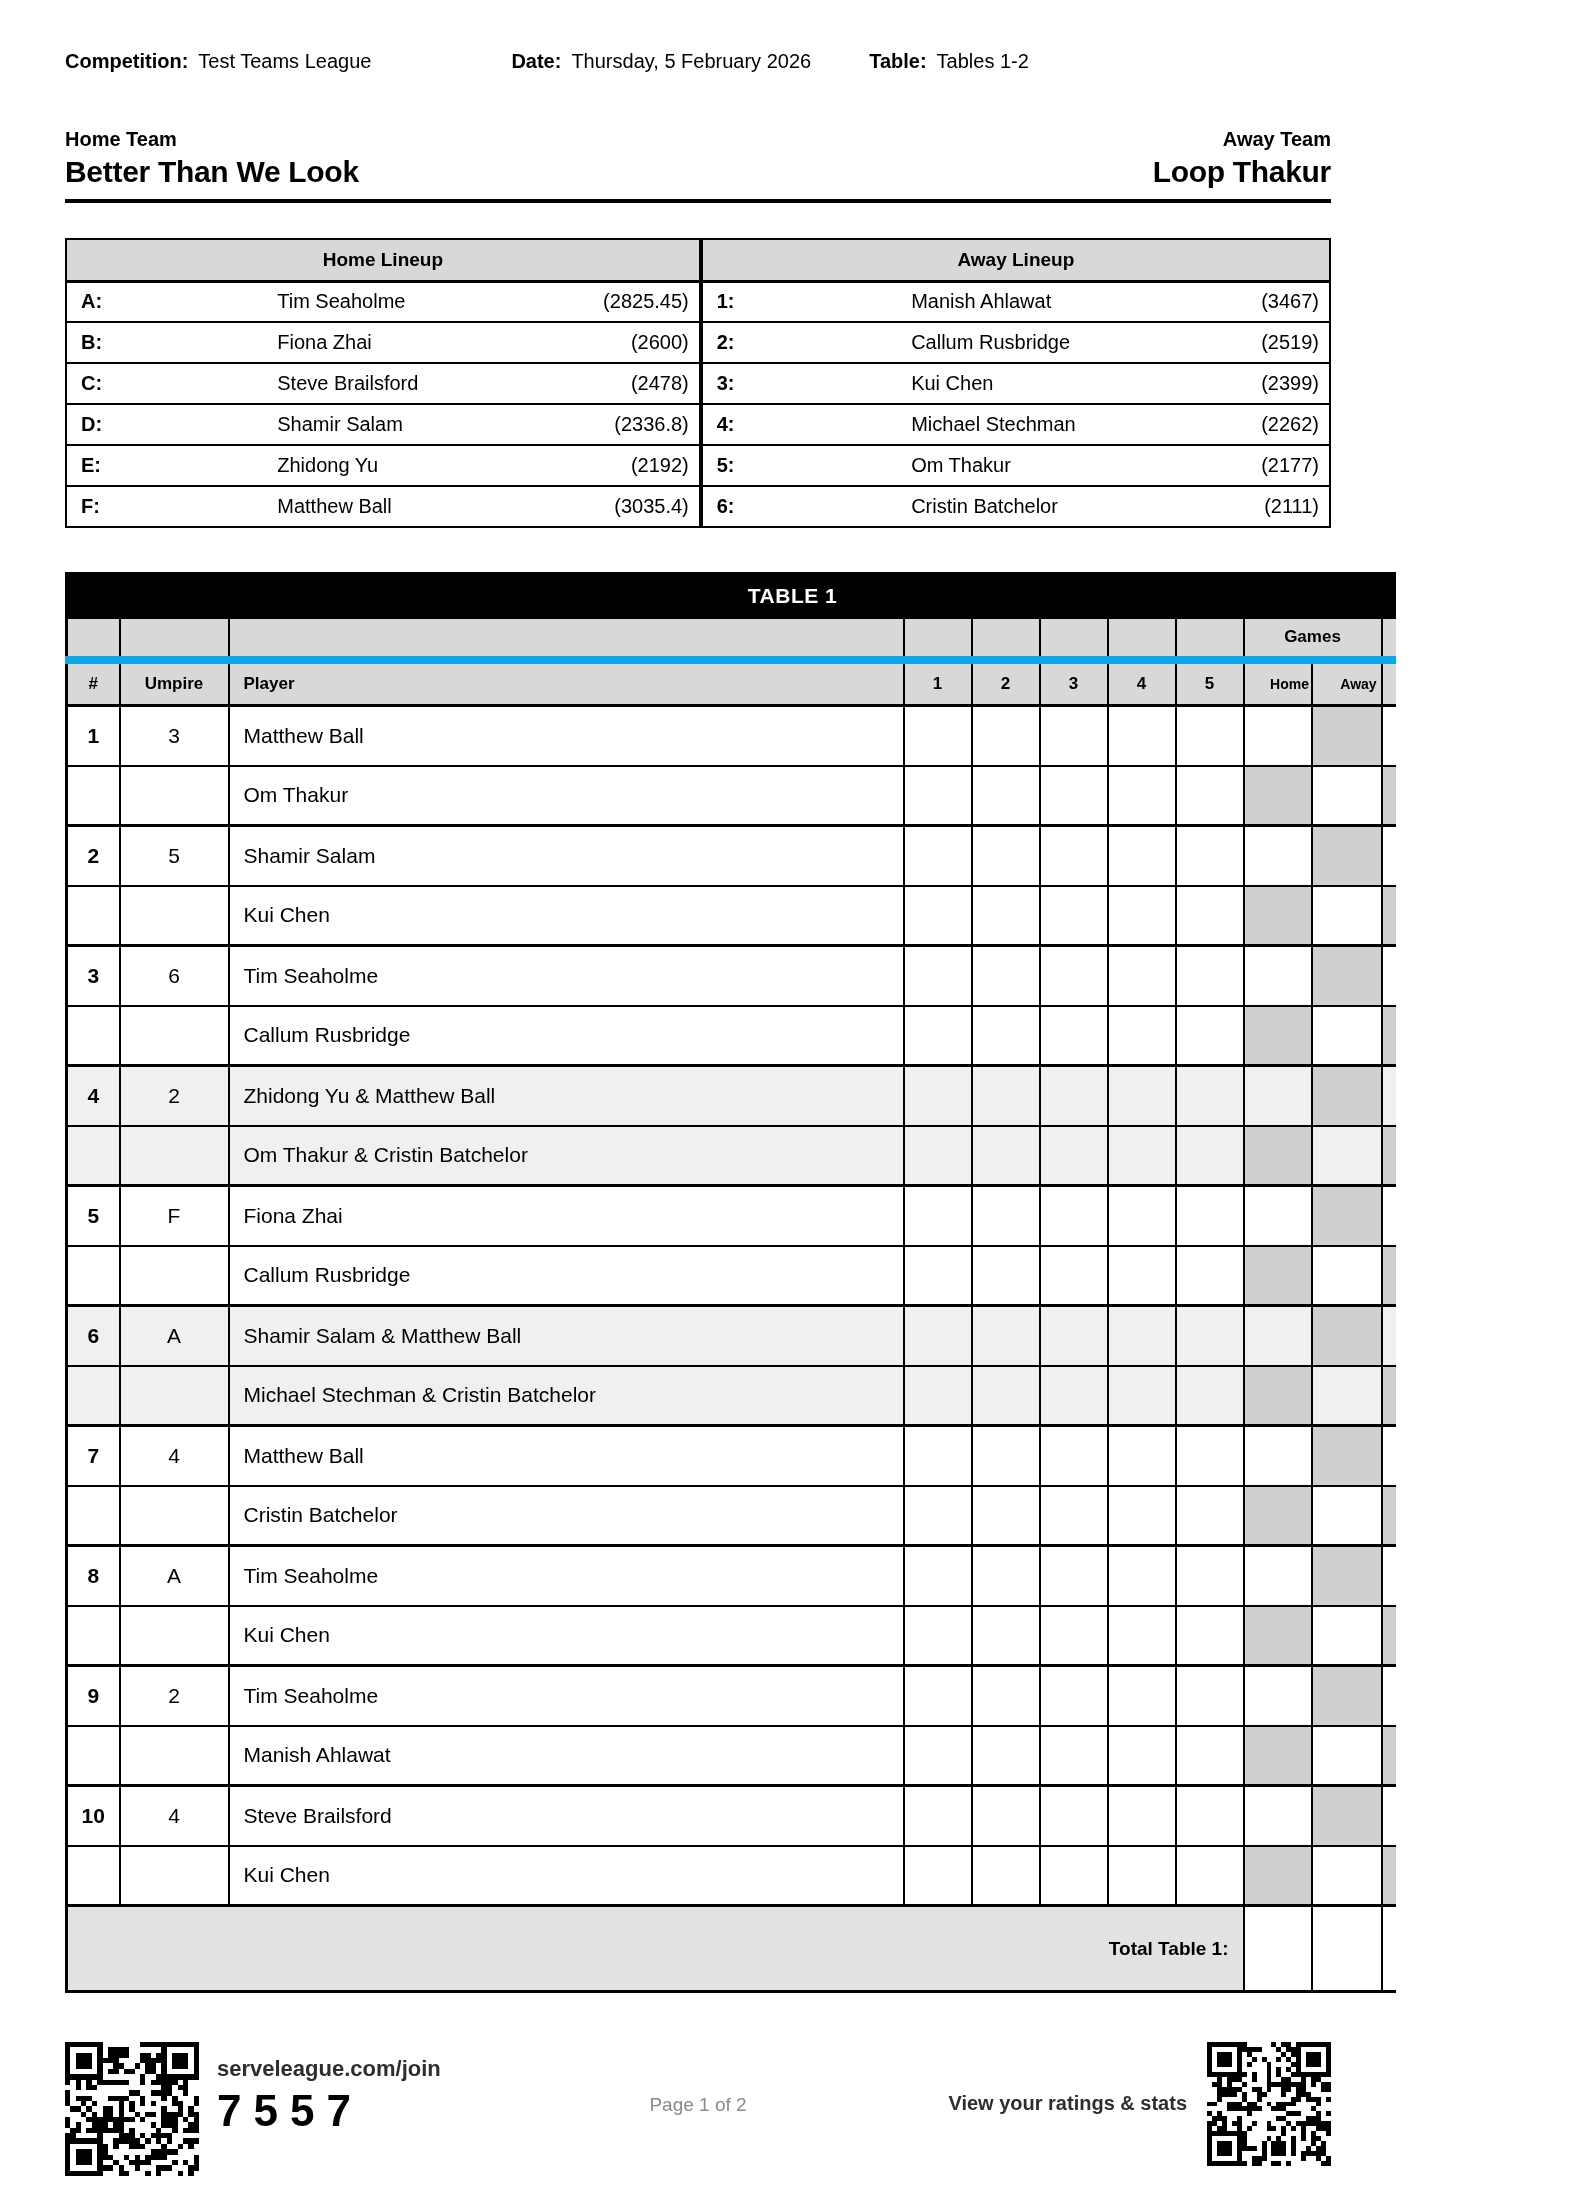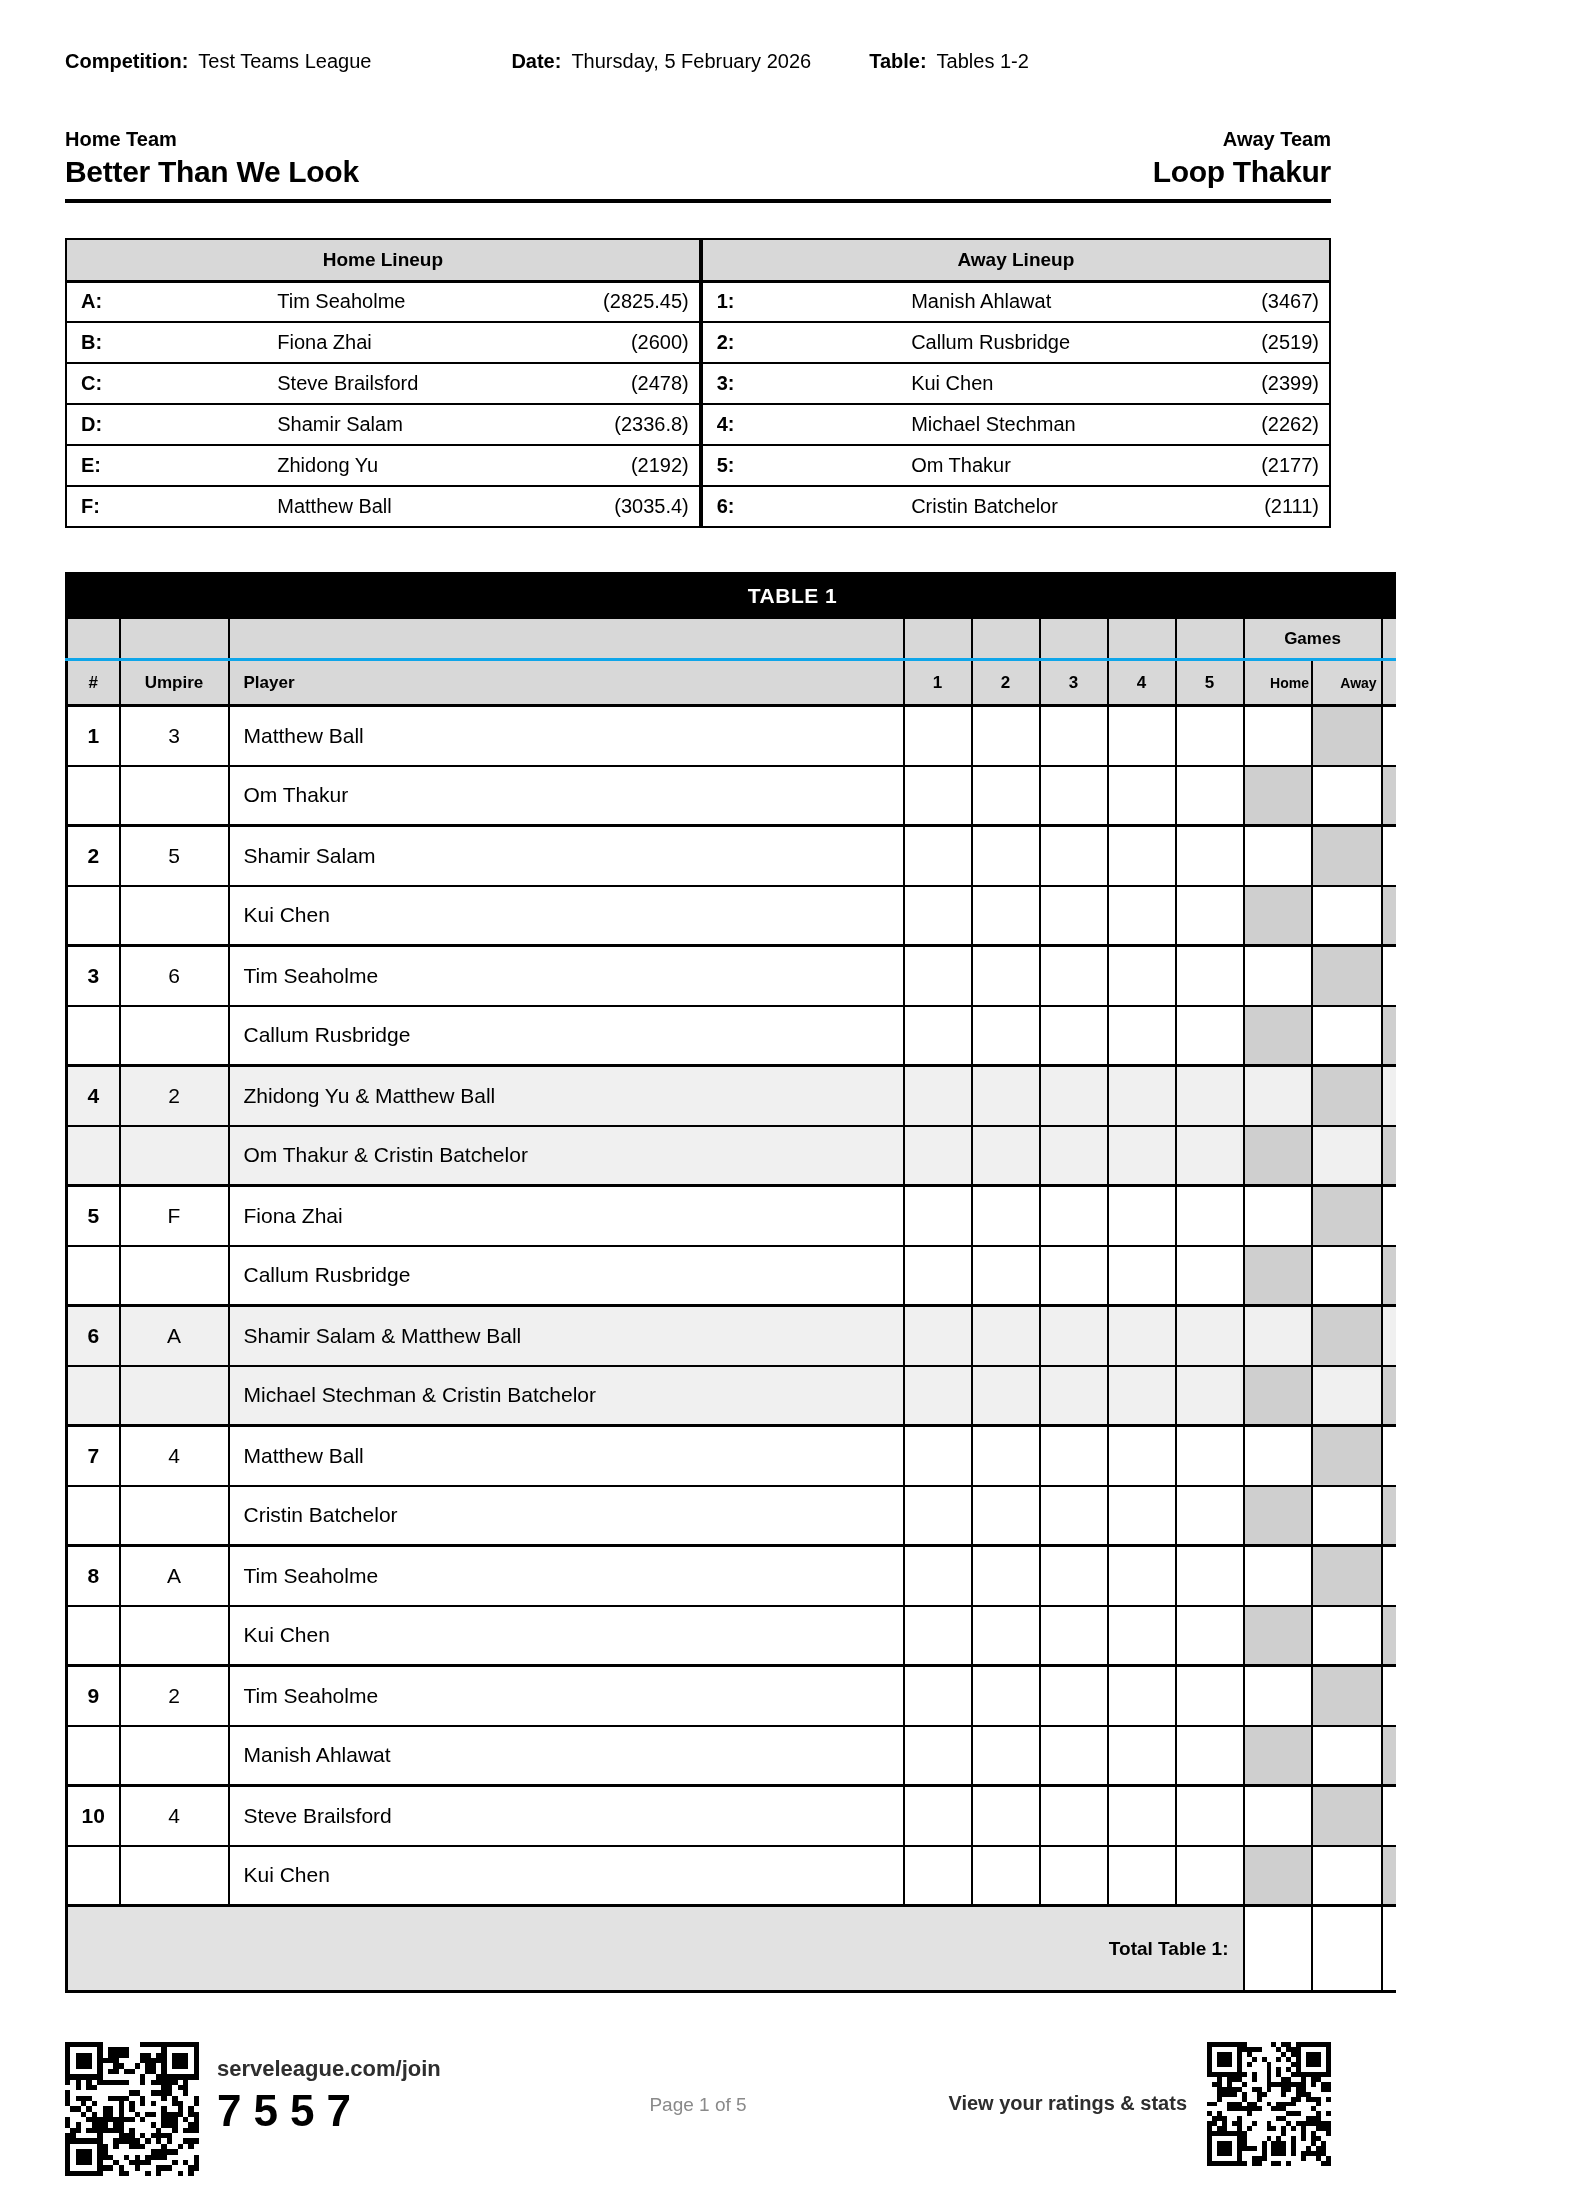--- a/index.html
+++ b/index.html
@@ -45,21 +45,21 @@
   
   table.match{
     position:absolute;top:572px;left:65px;border-collapse:collapse;table-layout:fixed;
     width:1452px;border:3px solid #000;
   }
   table.match th,table.match td{border:2px solid #000;vertical-align:middle;overflow:hidden;}
   tr.title-row th{
     background:var(--bar-black);color:#fff;font-size:21px;font-weight:bold;height:44px;
     text-align:center;letter-spacing:0.5px;border:3px solid #000;
   }
-  tr.group-row th{background:var(--header-gray);height:42px;font-size:17px;font-weight:bold;border-bottom:3px solid #0ea5e9;}
+  tr.group-row th{background:var(--header-gray);height:42px;font-size:17px;font-weight:bold;border-bottom:8px solid #0ea5e9;}
   tr.cols-row th{background:var(--header-gray);height:46px;font-size:17px;font-weight:bold;border-bottom:3px solid #000;}
   tr.cols-row th.small{font-size:14px;padding-left:24px;}
   tr.cols-row th.player-h{text-align:left;padding-left:14px;}
   tbody.match-body td{height:60px;font-size:21px;background:#fff;}
   tbody.match-body td.num{text-align:center;font-weight:bold;}
   tbody.match-body td.ump{text-align:center;}
   tbody.match-body td.player{text-align:left;padding-left:14px;}
   tbody.match-body tr.sub td{border-top:1px solid var(--sub-line);}
   tbody.match-body tr.main td{border-top:3px solid #000;}
   tbody.match-body td.sh{background:var(--cell-shade);}
@@ -757,21 +757,21 @@
           <rect x="20" y="2" width="3" height="3" fill="#000"></rect>
           <rect x="0" y="18" width="7" height="7" fill="#000"></rect>
           <rect x="1" y="19" width="5" height="5" fill="#fff"></rect>
           <rect x="2" y="20" width="3" height="3" fill="#000"></rect>
         </svg>
       </div>
     <div class="join-block">
       <div class="join-url">serveleague.com/join</div>
       <div class="join-code">7557</div>
     </div>
-    <div class="page-num">Page 1 of 5</div>
+    <div class="page-num">Page 1 of 2</div>
     <div class="ratings">View your ratings &amp; stats</div>
     <div class="qr qr-right">
         <svg id="qr-right" width="124" height="124" viewBox="0 0 25 25" shape-rendering="crispEdges">
           <rect x="0" y="0" width="25" height="25" fill="#fff"></rect>
           <rect x="7" y="0" width="1" height="1" fill="#000"></rect>
           <rect x="13" y="0" width="1" height="1" fill="#000"></rect>
           <rect x="15" y="0" width="1" height="1" fill="#000"></rect>
           <rect x="16" y="0" width="1" height="1" fill="#000"></rect>
           <rect x="7" y="1" width="1" height="1" fill="#000"></rect>
           <rect x="8" y="1" width="1" height="1" fill="#000"></rect>

